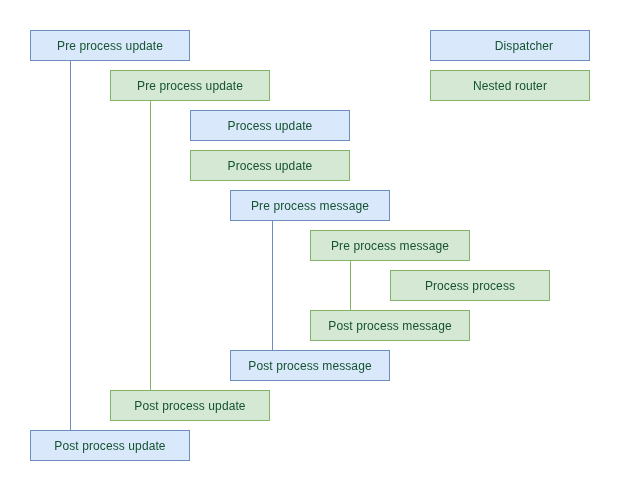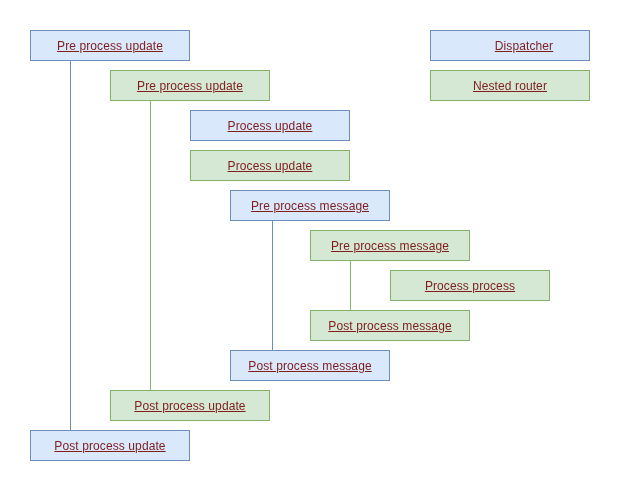--- a/index.html
+++ b/index.html
@@ -33,26 +33,25 @@
     box-sizing: border-box;
     width: 160px;
     height: 31px;
     border-width: 1px;
     border-style: solid;
     display: flex;
     align-items: center;
     justify-content: center;
     font-size: 12px;
     line-height: 14px;
-    color: #7f1d1d;
+    color: #14532d;
     text-align: center;
     z-index: 2;
     white-space: nowrap;
     letter-spacing: 0.1px;
-    text-decoration: underline;
   }
   .node.dispatcher {
     background: #dae8fc;
     border-color: #6c8ebf;
   }
   .node.router {
     background: #d5e8d4;
     border-color: #82b366;
   }
 </style>

